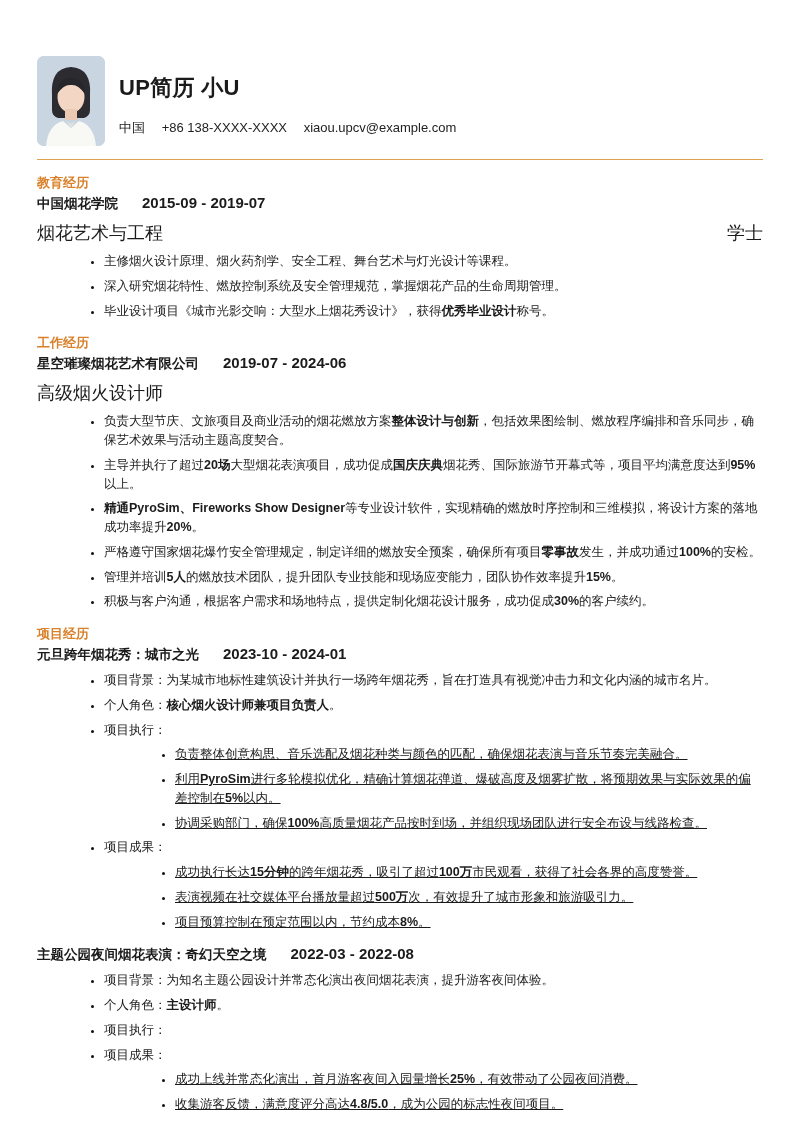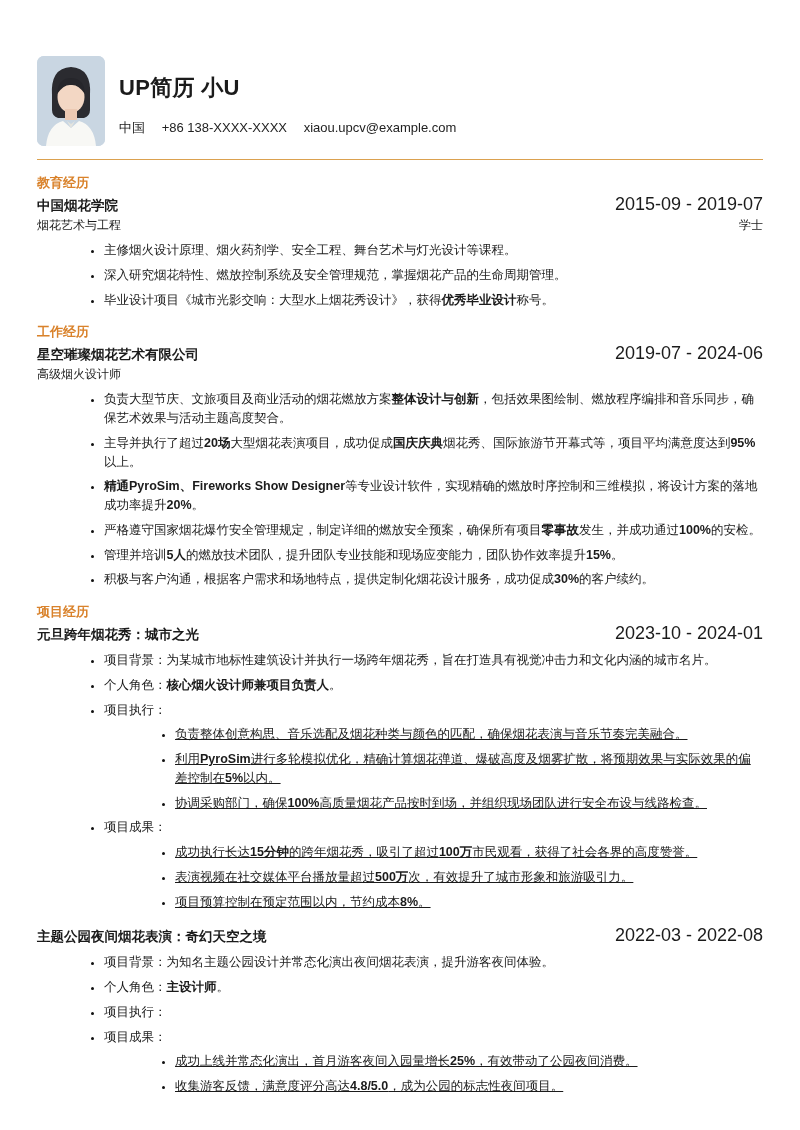--- a/index.html
+++ b/index.html
@@ -22,24 +22,24 @@
   .id-block{padding-top:13px;}
   .name{font-size:22px;font-weight:700;margin:4px 0 16px 0;letter-spacing:.3px;}
   .contact{font-size:13px;color:#222;}
   .contact span{margin-right:13px;}
   .divider{height:0;border-bottom:1.5px solid var(--divider);margin-top:13px;}
   
   .sec{margin-top:14px;}
   .sec-h{font-size:13px;font-weight:700;color:var(--accent);margin:0 0 2px 0;}
   .entry{margin-top:1px;}
   .entry + .entry{margin-top:14px;}
-  .trow{display:flex;justify-content:space-between;align-items:baseline;}
+  .trow{display:flex;align-items:baseline;gap:24px;}
   .etitle{font-size:13.5px;font-weight:700;}
-  .edate{font-size:18px;font-weight:400;white-space:nowrap;margin-left:30px;}
-  .srow{display:flex;justify-content:space-between;font-size:12px;margin-top:2px;}
+  .edate{font-size:15px;font-weight:700;white-space:nowrap;}
+  .srow{display:flex;justify-content:space-between;font-size:18px;margin-top:8px;}
   ul.bullets{margin:7px 0 0 0;padding-left:21px;list-style:disc;}
   ul.bullets ul.bullets{margin-top:6px;padding-left:25px;list-style:disc;text-decoration:underline;}
   ul.bullets li{font-size:12.5px;line-height:1.5;margin-bottom:6px;margin-left:46px;}
   ul.bullets li::marker{color:#111;font-size:11px;}
   b{font-weight:700;}
 </style>
 </head>
 <body>
 
 <div class="page">

